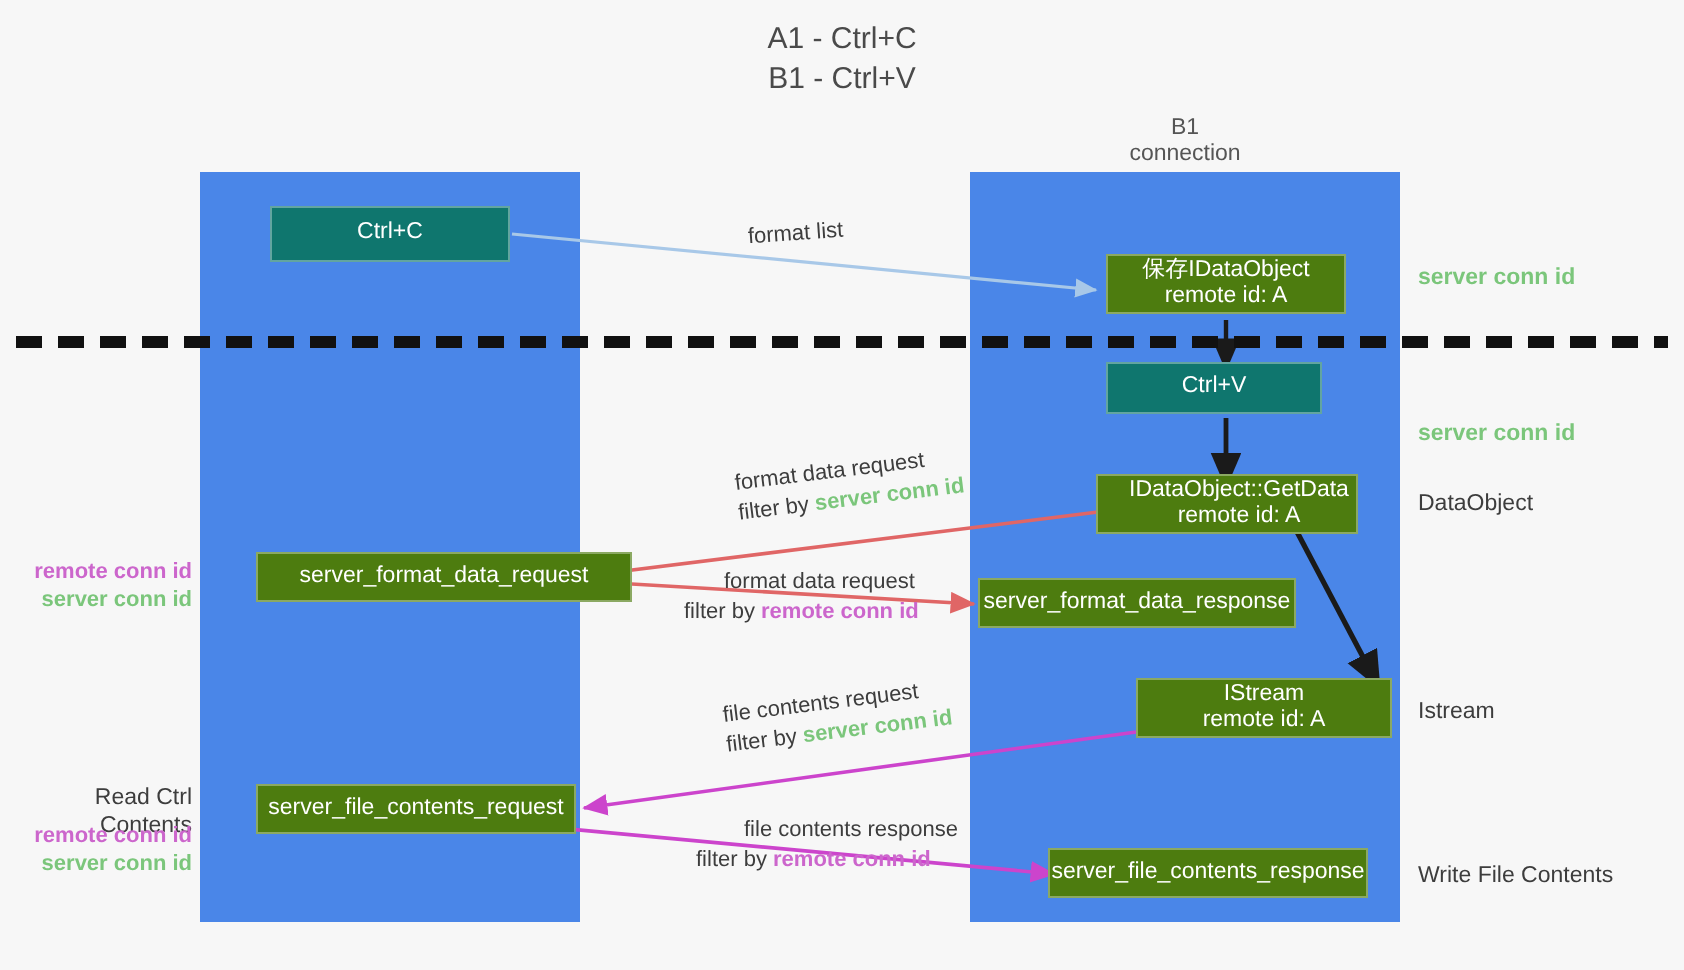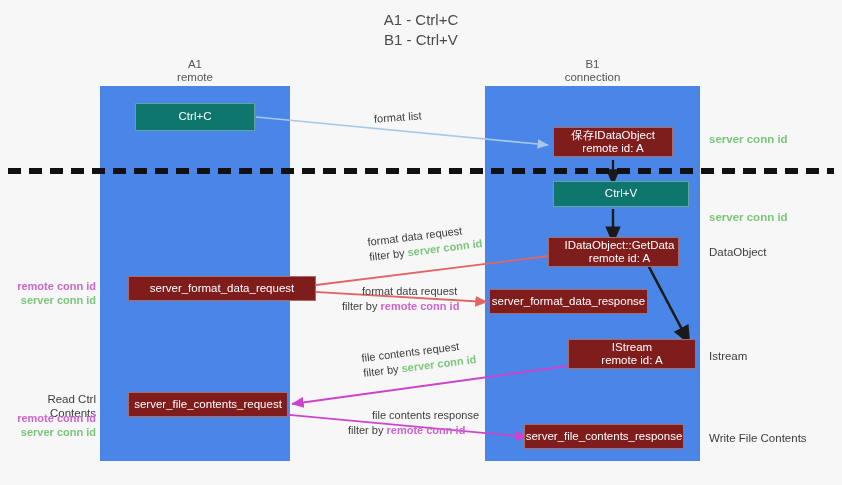--- a/index.html
+++ b/index.html
@@ -51,21 +51,21 @@
     align-items: center;
     justify-content: center;
     color: #ffffff;
     font-size: 11.5px;
     line-height: 13.5px;
     text-align: center;
     border: 1px solid rgba(255,255,255,0.35);
   }
   .box.green { background: #0f766e; }
   .box.orange { background: #fbb košt; }
-  .box.orange { background: #7f1d1d; }
+  .box.orange { background: #4d7c0f; }
   .box .l2 { font-size: 11.5px; }
 
   
   .side-label {
     font-size: 11.5px;
     color: #444;
     line-height: 14px;
   }
   .green-txt { color: #7bc67b; font-weight: bold; }
   .purple-txt { color: #cc66cc; font-weight: bold; }
@@ -101,24 +101,20 @@
   }
 </style>
 </head>
 <body>
 
 <div id="stage">
 
   <div id="title" class="abs">A1 - Ctrl+C
 B1 - Ctrl+V</div>
 
-  <div class="abs lane-head" style="left:100px; top:58px; width:190px;">
-    <span class="lh1">A1</span>
-    <span class="lh2">remote</span>
-  </div>
   <div class="abs lane-head" style="left:485px; top:58px; width:215px;">
     <span class="lh1">B1</span>
     <span class="lh2">connection</span>
   </div>
 
   <div class="abs lane" style="left:100px; top:86px; width:190px; height:375px;"></div>
   <div class="abs lane" style="left:485px; top:86px; width:215px; height:375px;"></div>
 
   <svg class="overlay" viewBox="0 0 842 485">
     <defs>
@@ -157,21 +153,21 @@
 
   <div class="abs box green" style="left:135px; top:103px; width:120px; height:28px;">
     <span>Ctrl+C</span>
   </div>
 
   <div class="abs box orange" style="left:553px; top:127px; width:120px; height:30px;">
     <span>保存IDataObject</span>
     <span class="l2">remote id: A</span>
   </div>
 
-  <div class="abs box green" style="left:553px; top:181px; width:136px; height:26px;text-align:center;">
+  <div class="abs box green" style="left:553px; top:181px; width:108px; height:26px;text-align:center;">
     <span>Ctrl+V</span>
   </div>
 
   <div class="abs box orange" style="left:548px; top:237px; width:131px; height:30px;padding-left:12px;">
     <span>IDataObject::GetData</span>
     <span class="l2">remote id: A</span>
   </div>
 
   <div class="abs box orange" style="left:128px; top:276px; width:188px; height:25px;">
     <span>server_format_data_request</span>

